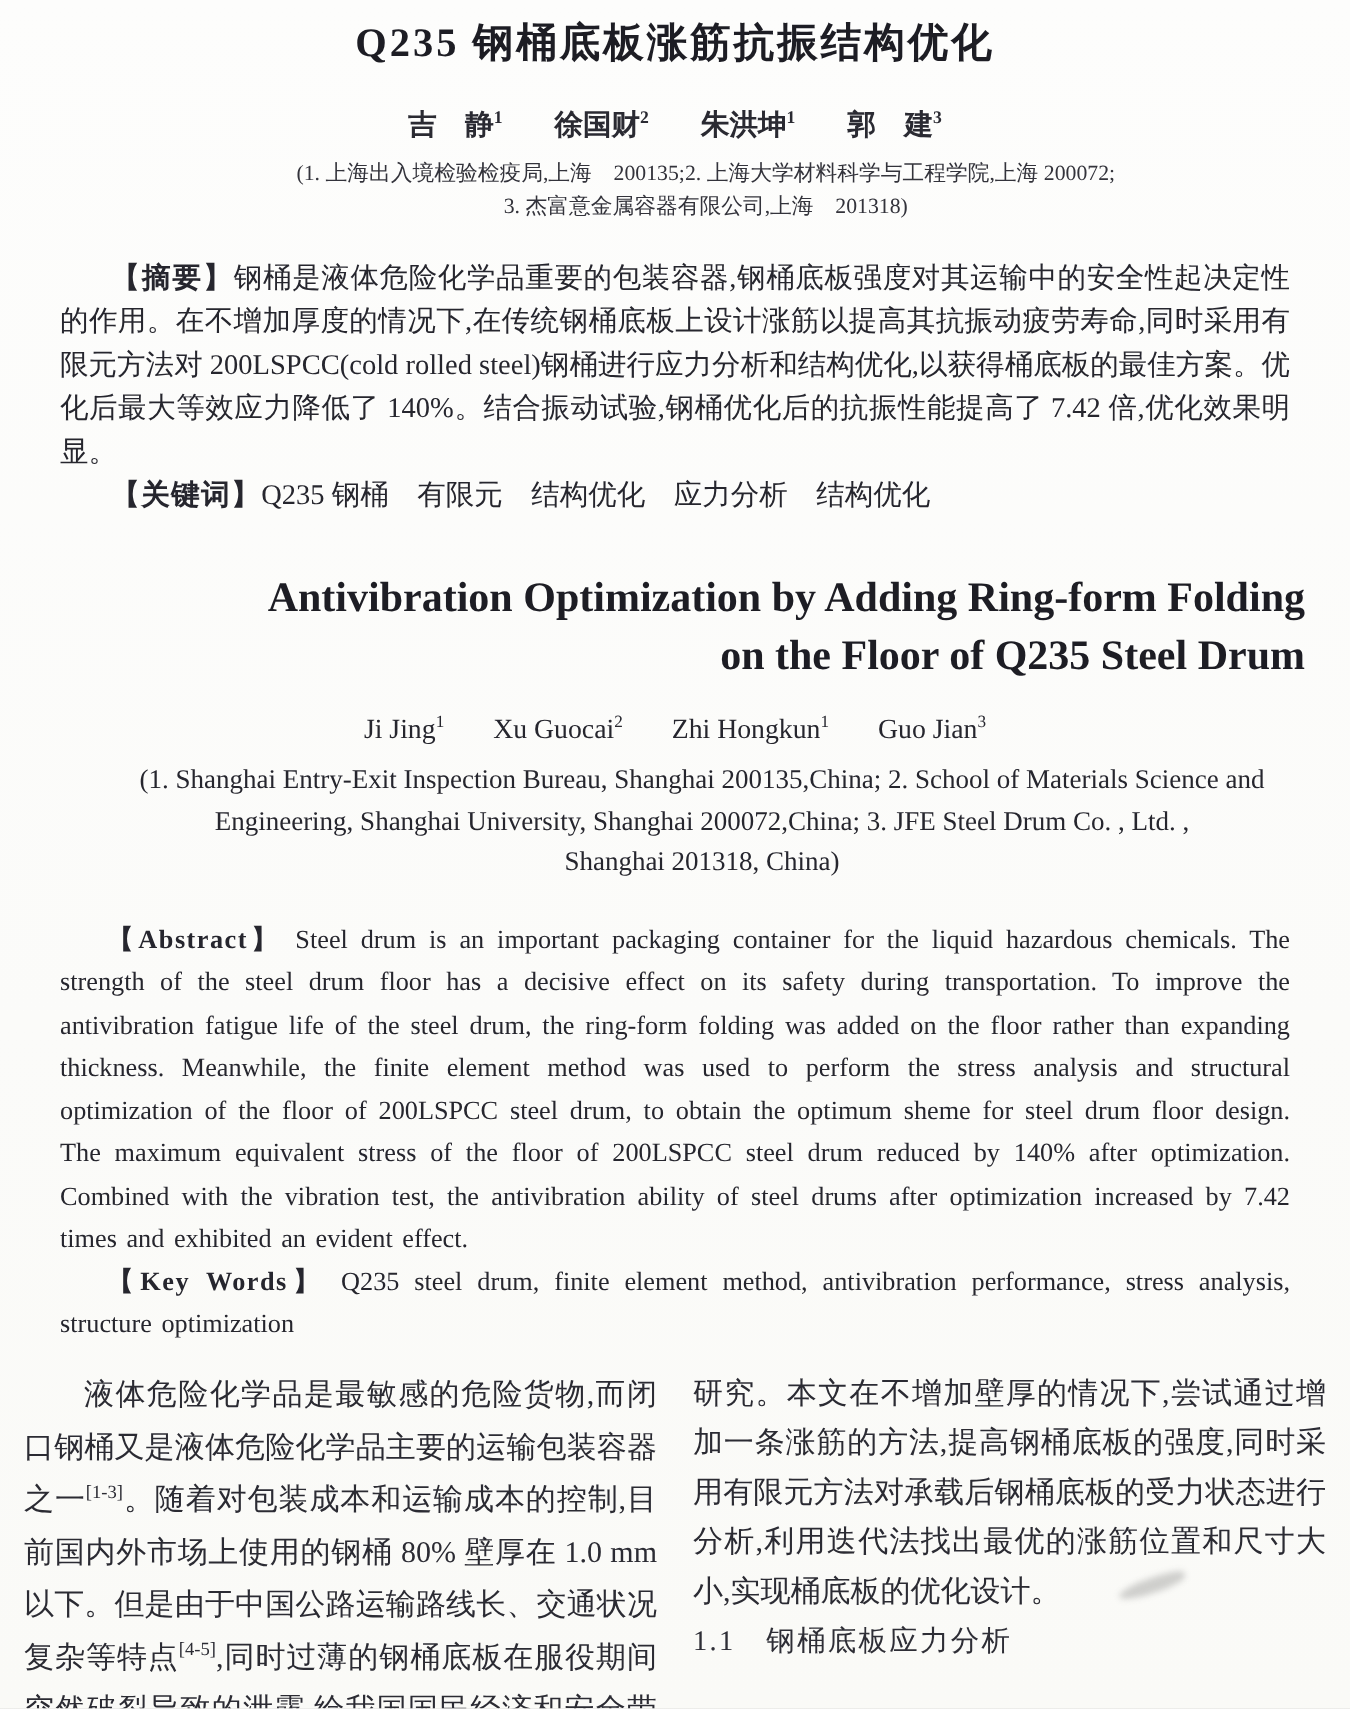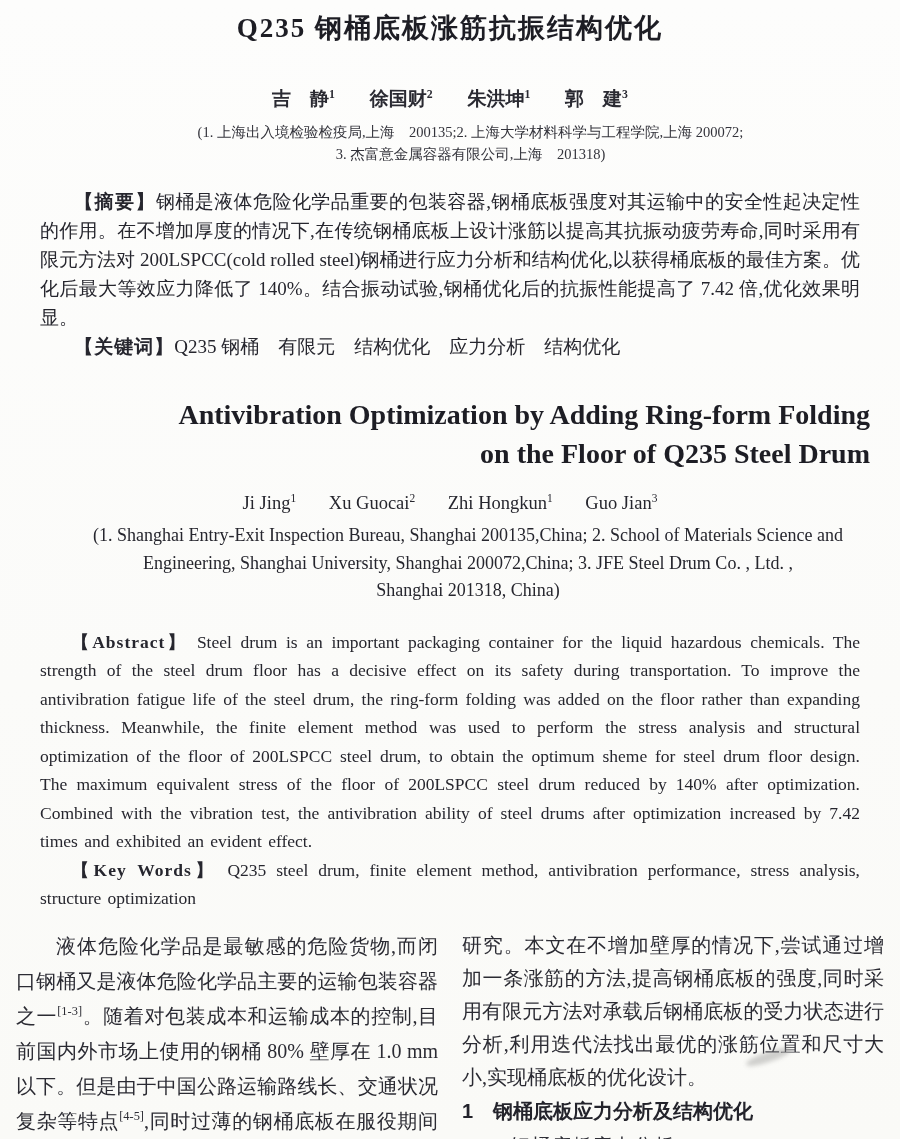--- a/index.html
+++ b/index.html
@@ -15,21 +15,21 @@
   .title-cn{
     margin:10px 0 0;
     text-align:center;
     font-size:27px;
     font-weight:bold;
     letter-spacing:2px;
     color:#1d1d24;
     font-family:"Liberation Serif","DejaVu Serif",serif;
   }
   .authors-cn{
-    margin-top:40px;
+    margin-top:24px;
     text-align:center;
     font-size:19px;
     font-weight:600;
     color:#2a2a32;
   }
   .authors-cn .author{display:inline-block;margin:0 15px;}
   sup,.ref-sup{font-size:0.62em;vertical-align:super;line-height:0;}
   .affil-cn{
     margin-top:9px;
     text-align:center;
@@ -173,20 +173,19 @@
   <p class="abstract-en"><span class="label-b">【Abstract】</span> <span>Steel drum is an important packaging container for the liquid hazardous chemicals. The strength of the steel drum floor has a decisive effect on its safety during transportation. To improve the antivibration fatigue life of the steel drum, the ring-form folding was added on the floor rather than expanding thickness. Meanwhile, the finite element method was used to perform the stress analysis and structural optimization of the floor of 200LSPCC steel drum, to obtain the optimum sheme for steel drum floor design. The maximum equivalent stress of the floor of 200LSPCC steel drum reduced by 140% after optimization. Combined with the vibration test, the antivibration ability of steel drums after optimization increased by 7.42 times and exhibited an evident effect.</span></p>
 
   <p class="keywords-en"><span class="label-b">【Key  Words】</span> <span>Q235 steel drum, finite element method, antivibration performance, stress analysis, structure optimization</span></p>
 
   <div class="columns">
     <div class="col col-left">
       <p class="indent-first"><span>液体危险化学品是最敏感的危险货物,而闭口钢桶又是液体危险化学品主要的运输包装容器之一</span><span class="ref-sup">[1-3]</span><span>。随着对包装成本和运输成本的控制,目前国内外市场上使用的钢桶 80% 壁厚在 1.0 mm 以下。但是由于中国公路运输路线长、交通状况复杂等特点</span><span class="ref-sup">[4-5]</span><span>,同时过薄的钢桶底板在服役期间突然破裂导致的泄露,给我国国民经济和安全带来了巨大损失</span></p>
     </div>
     <div class="col col-right">
       <p>研究。本文在不增加壁厚的情况下,尝试通过增加一条涨筋的方法,提高钢桶底板的强度,同时采用有限元方法对承载后钢桶底板的受力状态进行分析,利用迭代法找出最优的涨筋位置和尺寸大小,实现桶底板的优化设计。</p>
-      <h3 class="sec-heading">1　钢桶底板应力分析及结构优化</h3>
       <h4 class="subsec-heading">1.1　钢桶底板应力分析</h4>
 
     </div>
   </div>
 
   <div class="smudge"></div>
 </div>
 
 </body></html>

